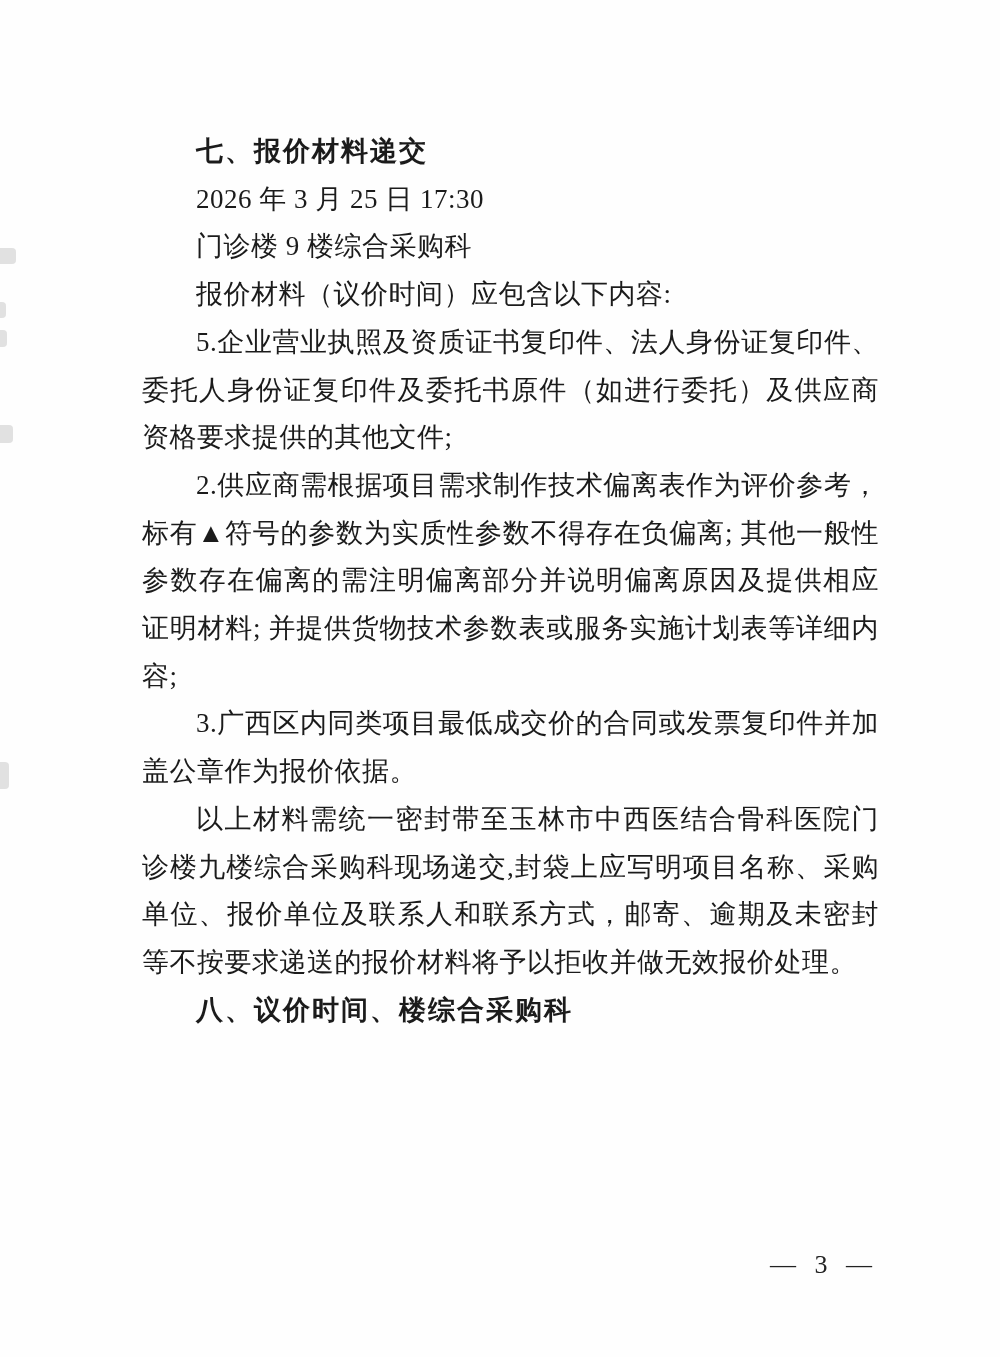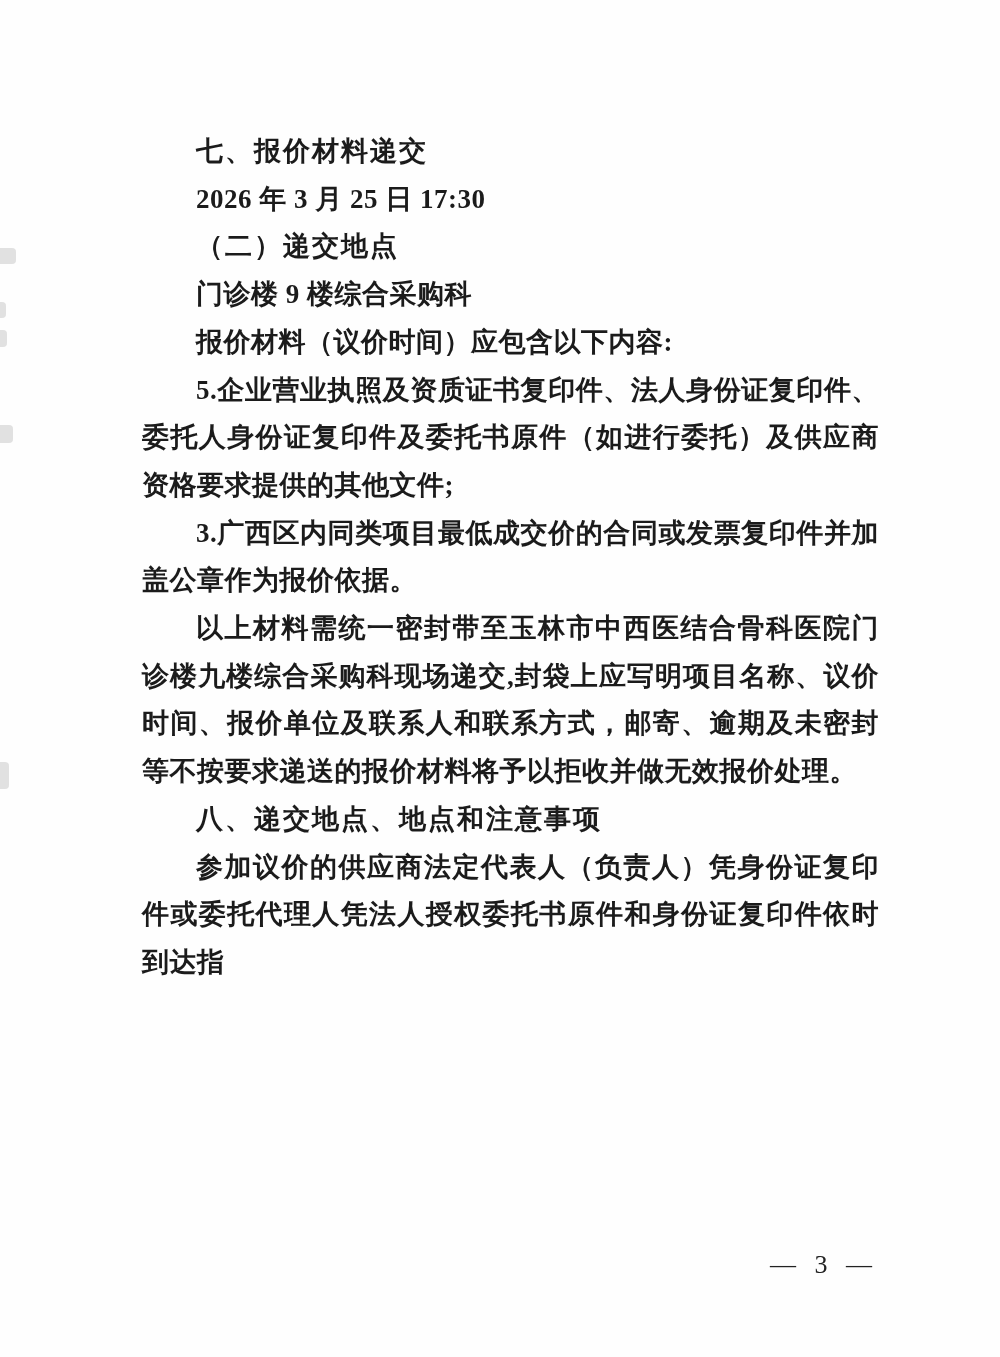--- a/index.html
+++ b/index.html
@@ -35,21 +35,21 @@
     font-family: "Liberation Sans", sans-serif;
     font-weight: bold;
     font-size: 27px;
     letter-spacing: 2px;
   }
   .sub-heading {
     font-weight: bold;
     letter-spacing: 2px;
   }
   .body-line {
-    font-weight: bold;
+    font-weight: normal;
   }
   .page-number {
     position: absolute;
     right: 122px;
     top: 1250px;
     font-size: 26px;
     letter-spacing: 6px;
     color: #222222;
     font-family: "Liberation Serif", serif;
   }
@@ -72,25 +72,24 @@
 
   <div class="scan-artifact artifact-1"></div>
   <div class="scan-artifact artifact-2"></div>
   <div class="scan-artifact artifact-3"></div>
   <div class="scan-artifact artifact-4"></div>
   <div class="scan-artifact artifact-5"></div>
 
   <div class="doc">
     <p class="sec-heading">七、报价材料递交</p>
     <p class="body-line">2026 年 3 月 25 日 17:30</p>
-    <p class="sub-heading">（二）递交地点</p>
     <p class="body-line">门诊楼 9 楼综合采购科</p>
     <p class="body-line">报价材料（议价时间）应包含以下内容:</p>
     <p class="body-line">5.企业营业执照及资质证书复印件、法人身份证复印件、委托人身份证复印件及委托书原件（如进行委托）及供应商资格要求提供的其他文件;</p>
+    <p class="body-line">2.供应商需根据项目需求制作技术偏离表作为评价参考，标有▲符号的参数为实质性参数不得存在负偏离; 其他一般性参数存在偏离的需注明偏离部分并说明偏离原因及提供相应证明材料; 并提供货物技术参数表或服务实施计划表等详细内容;</p>
     <p class="body-line">3.广西区内同类项目最低成交价的合同或发票复印件并加盖公章作为报价依据。</p>
-    <p class="body-line">以上材料需统一密封带至玉林市中西医结合骨科医院门诊楼九楼综合采购科现场递交,封袋上应写明项目名称、议价时间、报价单位及联系人和联系方式，邮寄、逾期及未密封等不按要求递送的报价材料将予以拒收并做无效报价处理。</p>
-    <p class="sec-heading">八、递交地点、地点和注意事项</p>
-    <p class="body-line">参加议价的供应商法定代表人（负责人）凭身份证复印件或委托代理人凭法人授权委托书原件和身份证复印件依时到达指</p>
+    <p class="body-line">以上材料需统一密封带至玉林市中西医结合骨科医院门诊楼九楼综合采购科现场递交,封袋上应写明项目名称、采购单位、报价单位及联系人和联系方式，邮寄、逾期及未密封等不按要求递送的报价材料将予以拒收并做无效报价处理。</p>
+    <p class="sec-heading">八、议价时间、楼综合采购科</p>
   </div>
 
   <div class="page-number">— 3 —</div>
 
 </div>
 
 </body></html>

